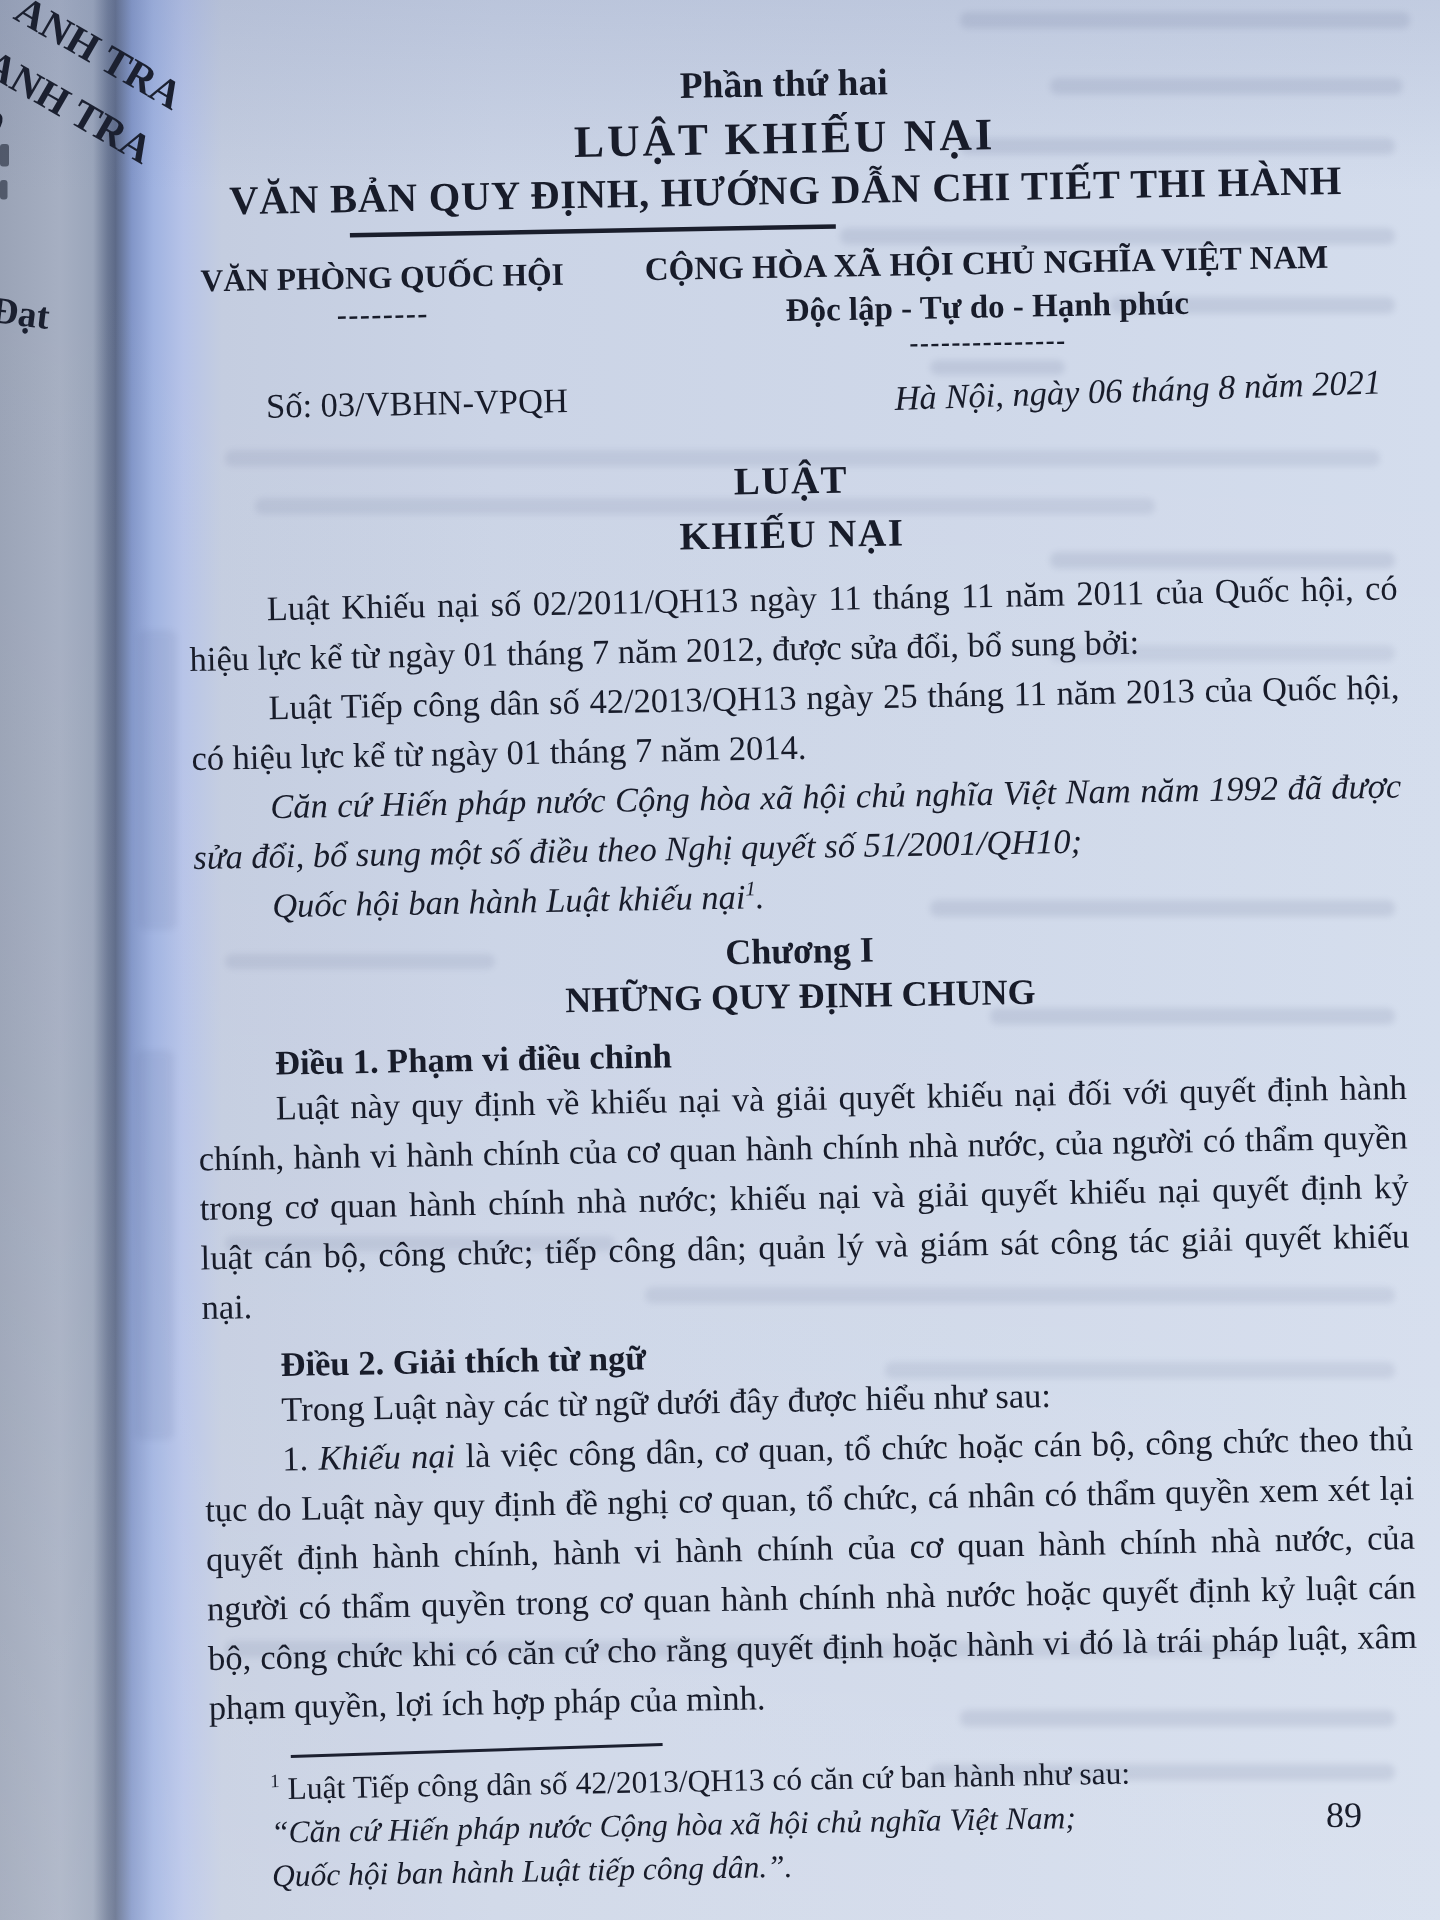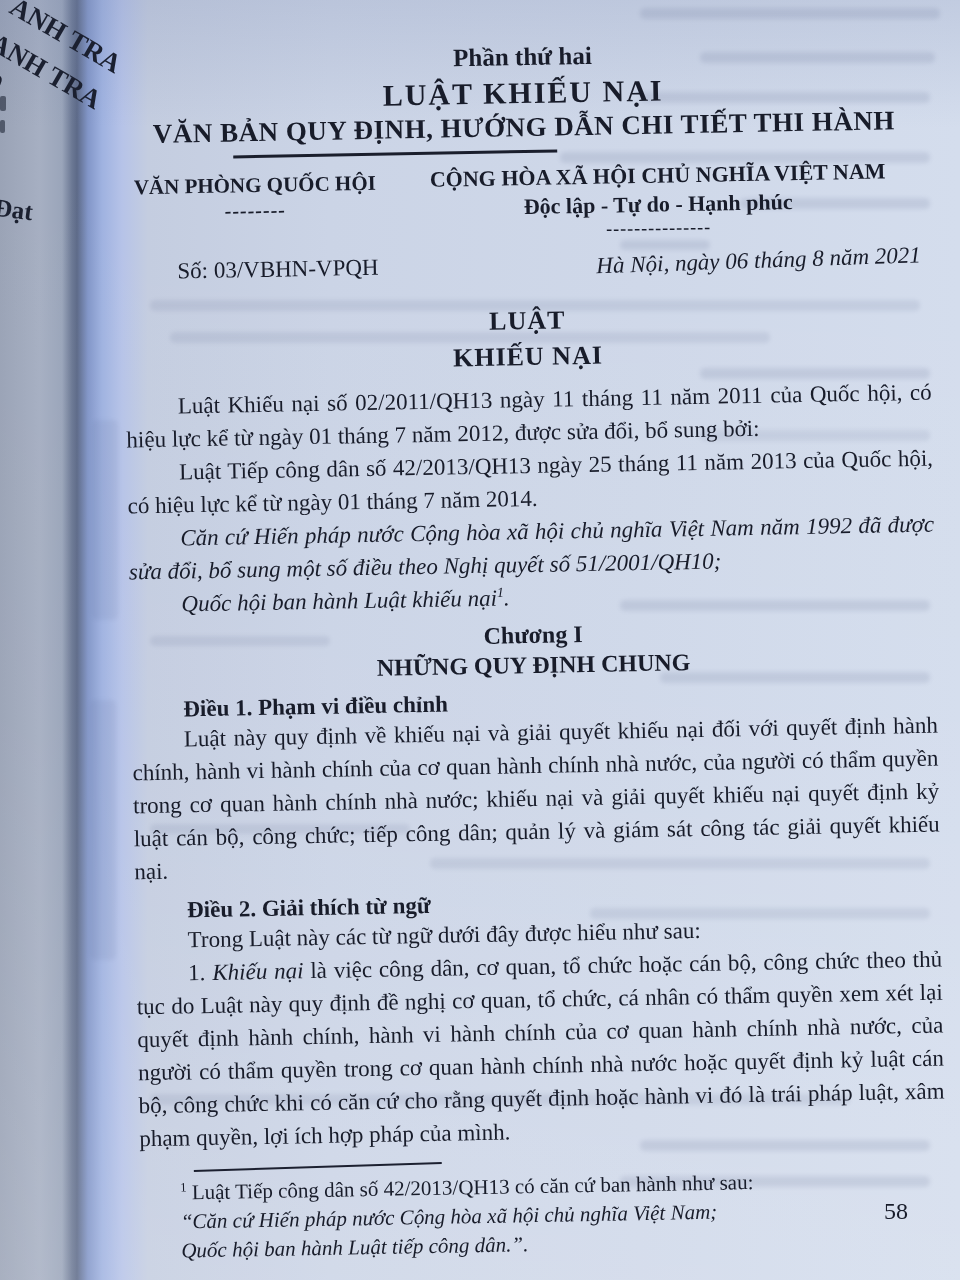--- a/index.html
+++ b/index.html
@@ -147,14 +147,14 @@
       <div class="fn-rule"></div>
       <div class="fn-text">
         <div><sup>1</sup><span> Luật Tiếp công dân số 42/2013/QH13 có căn cứ ban hành như sau:</span></div>
         <div class="fn-quote">“Căn cứ Hiến pháp nước Cộng hòa xã hội chủ nghĩa Việt Nam;</div>
         <div class="fn-quote">Quốc hội ban hành Luật tiếp công dân.”.</div>
       </div>
     </div>
 
   </div>
 
-  <div class="page-number">58</div>
+  <div class="page-number">89</div>
 </div>
 
 </body></html>

